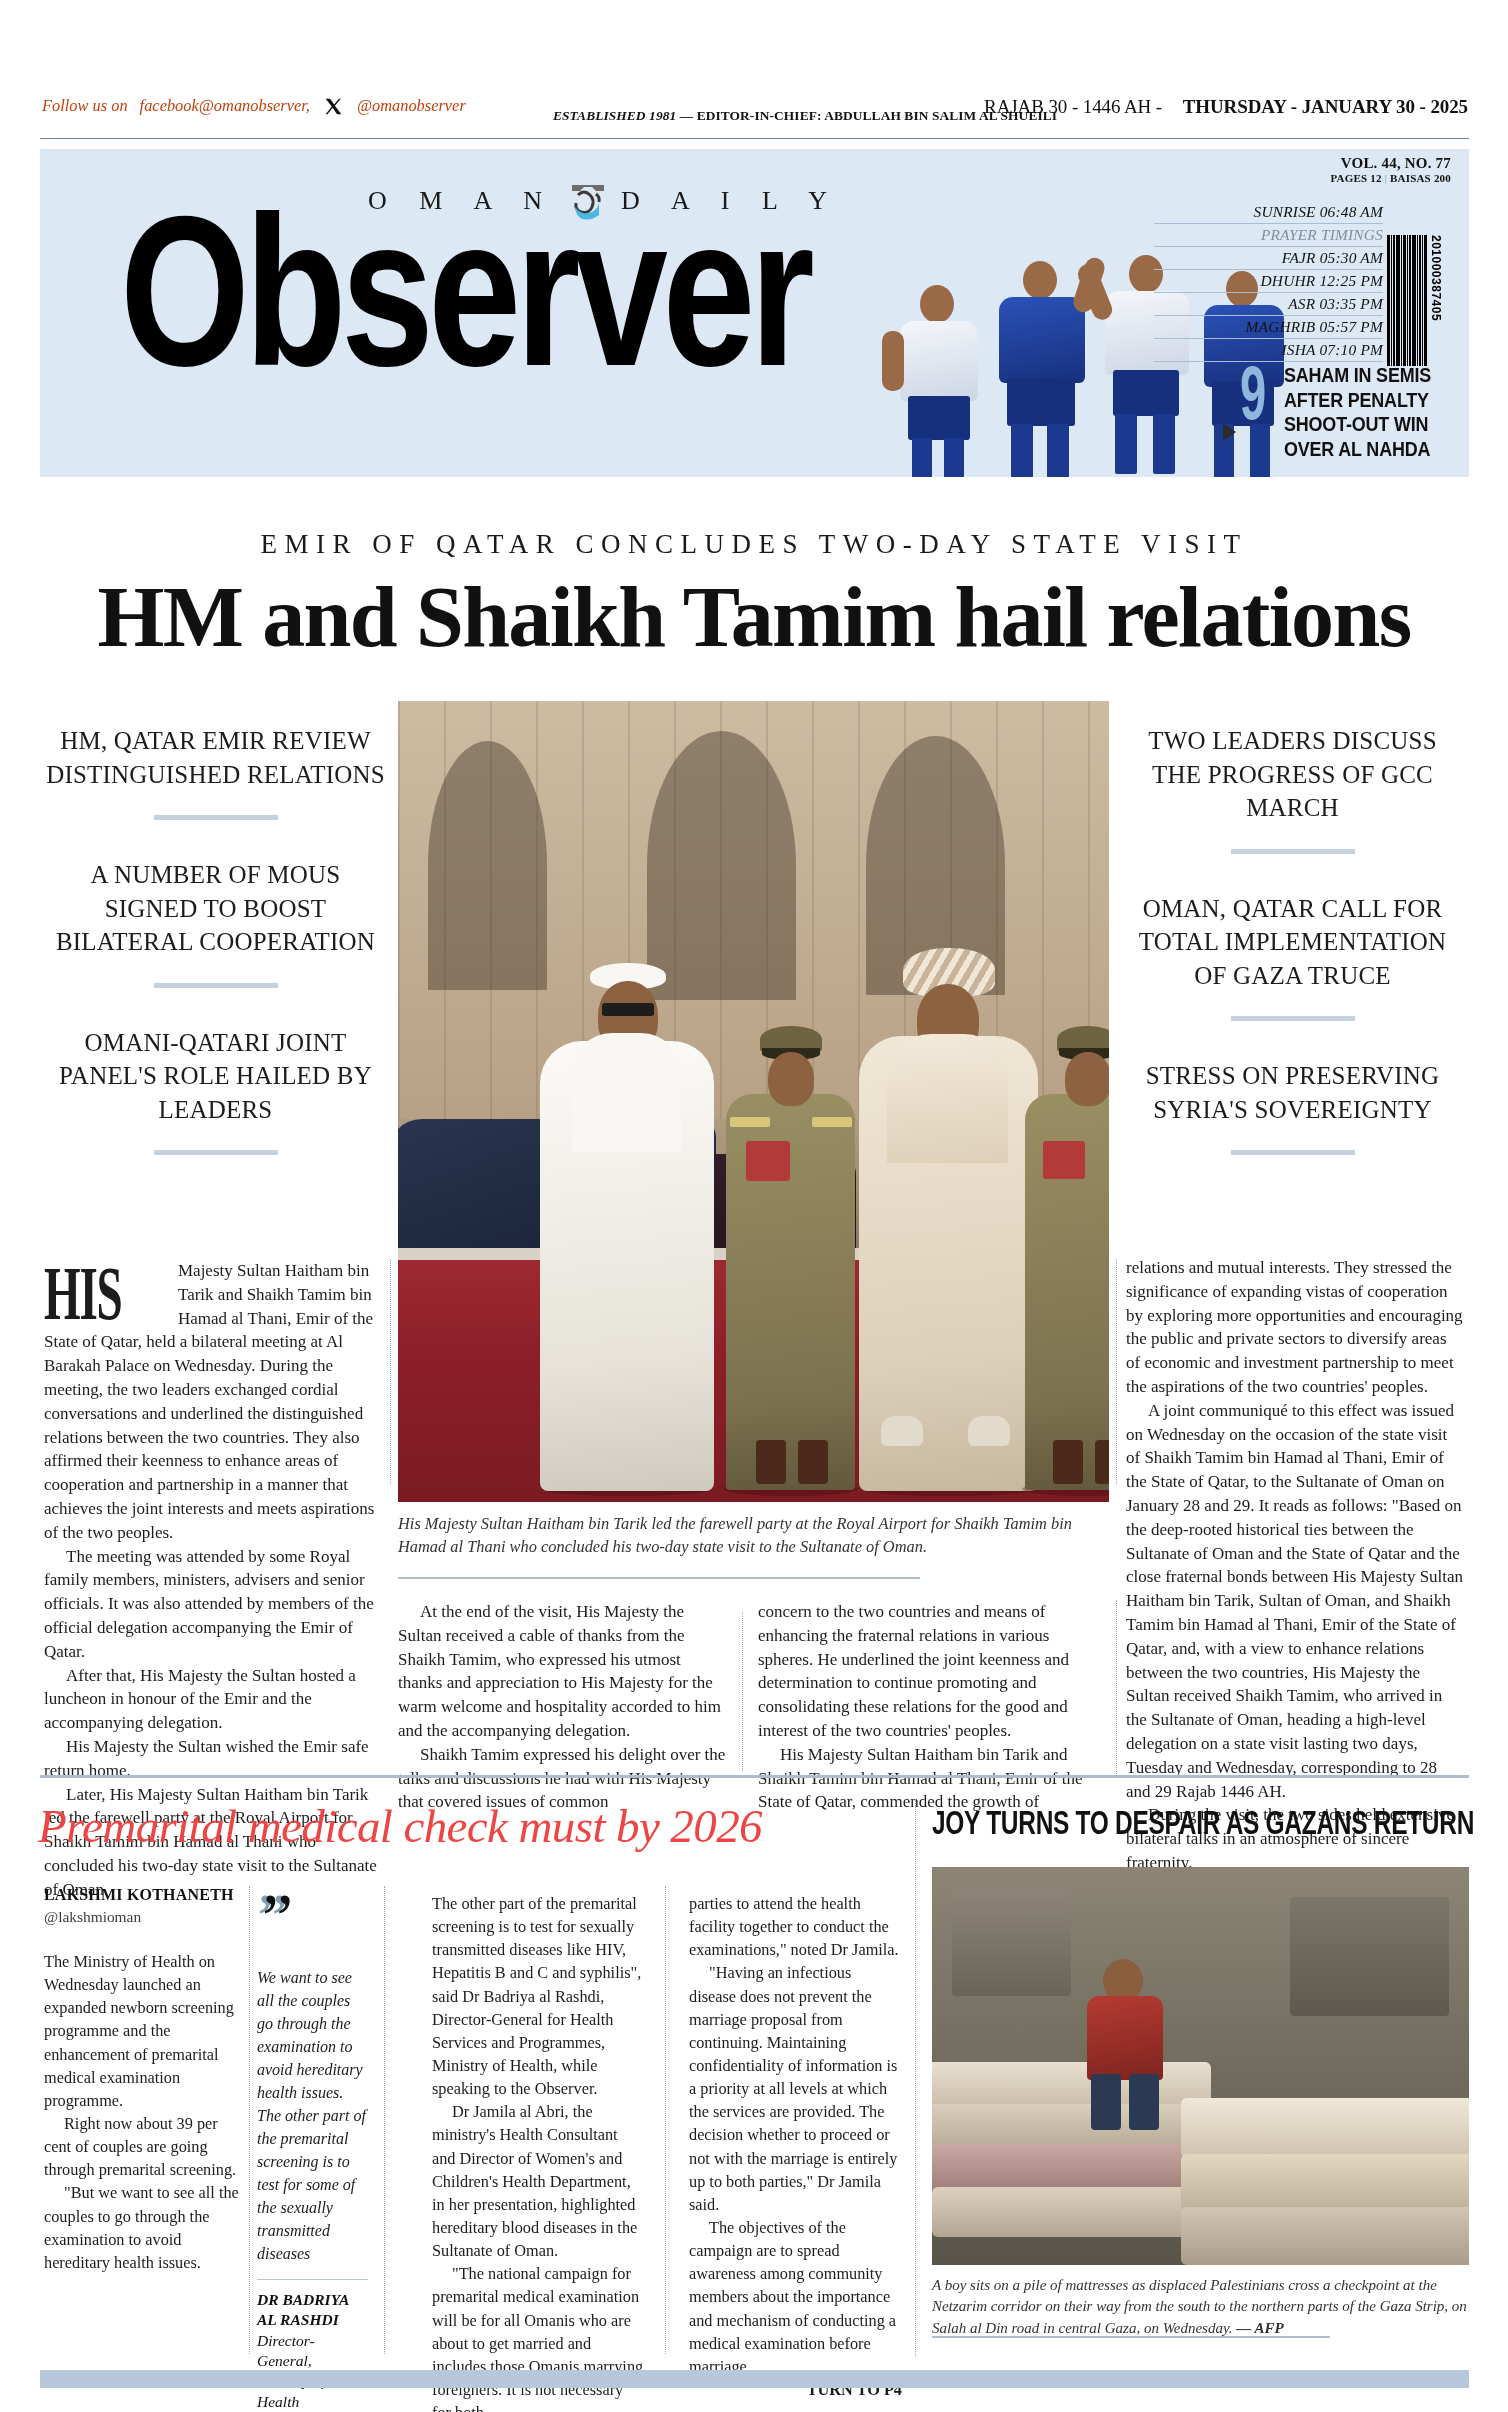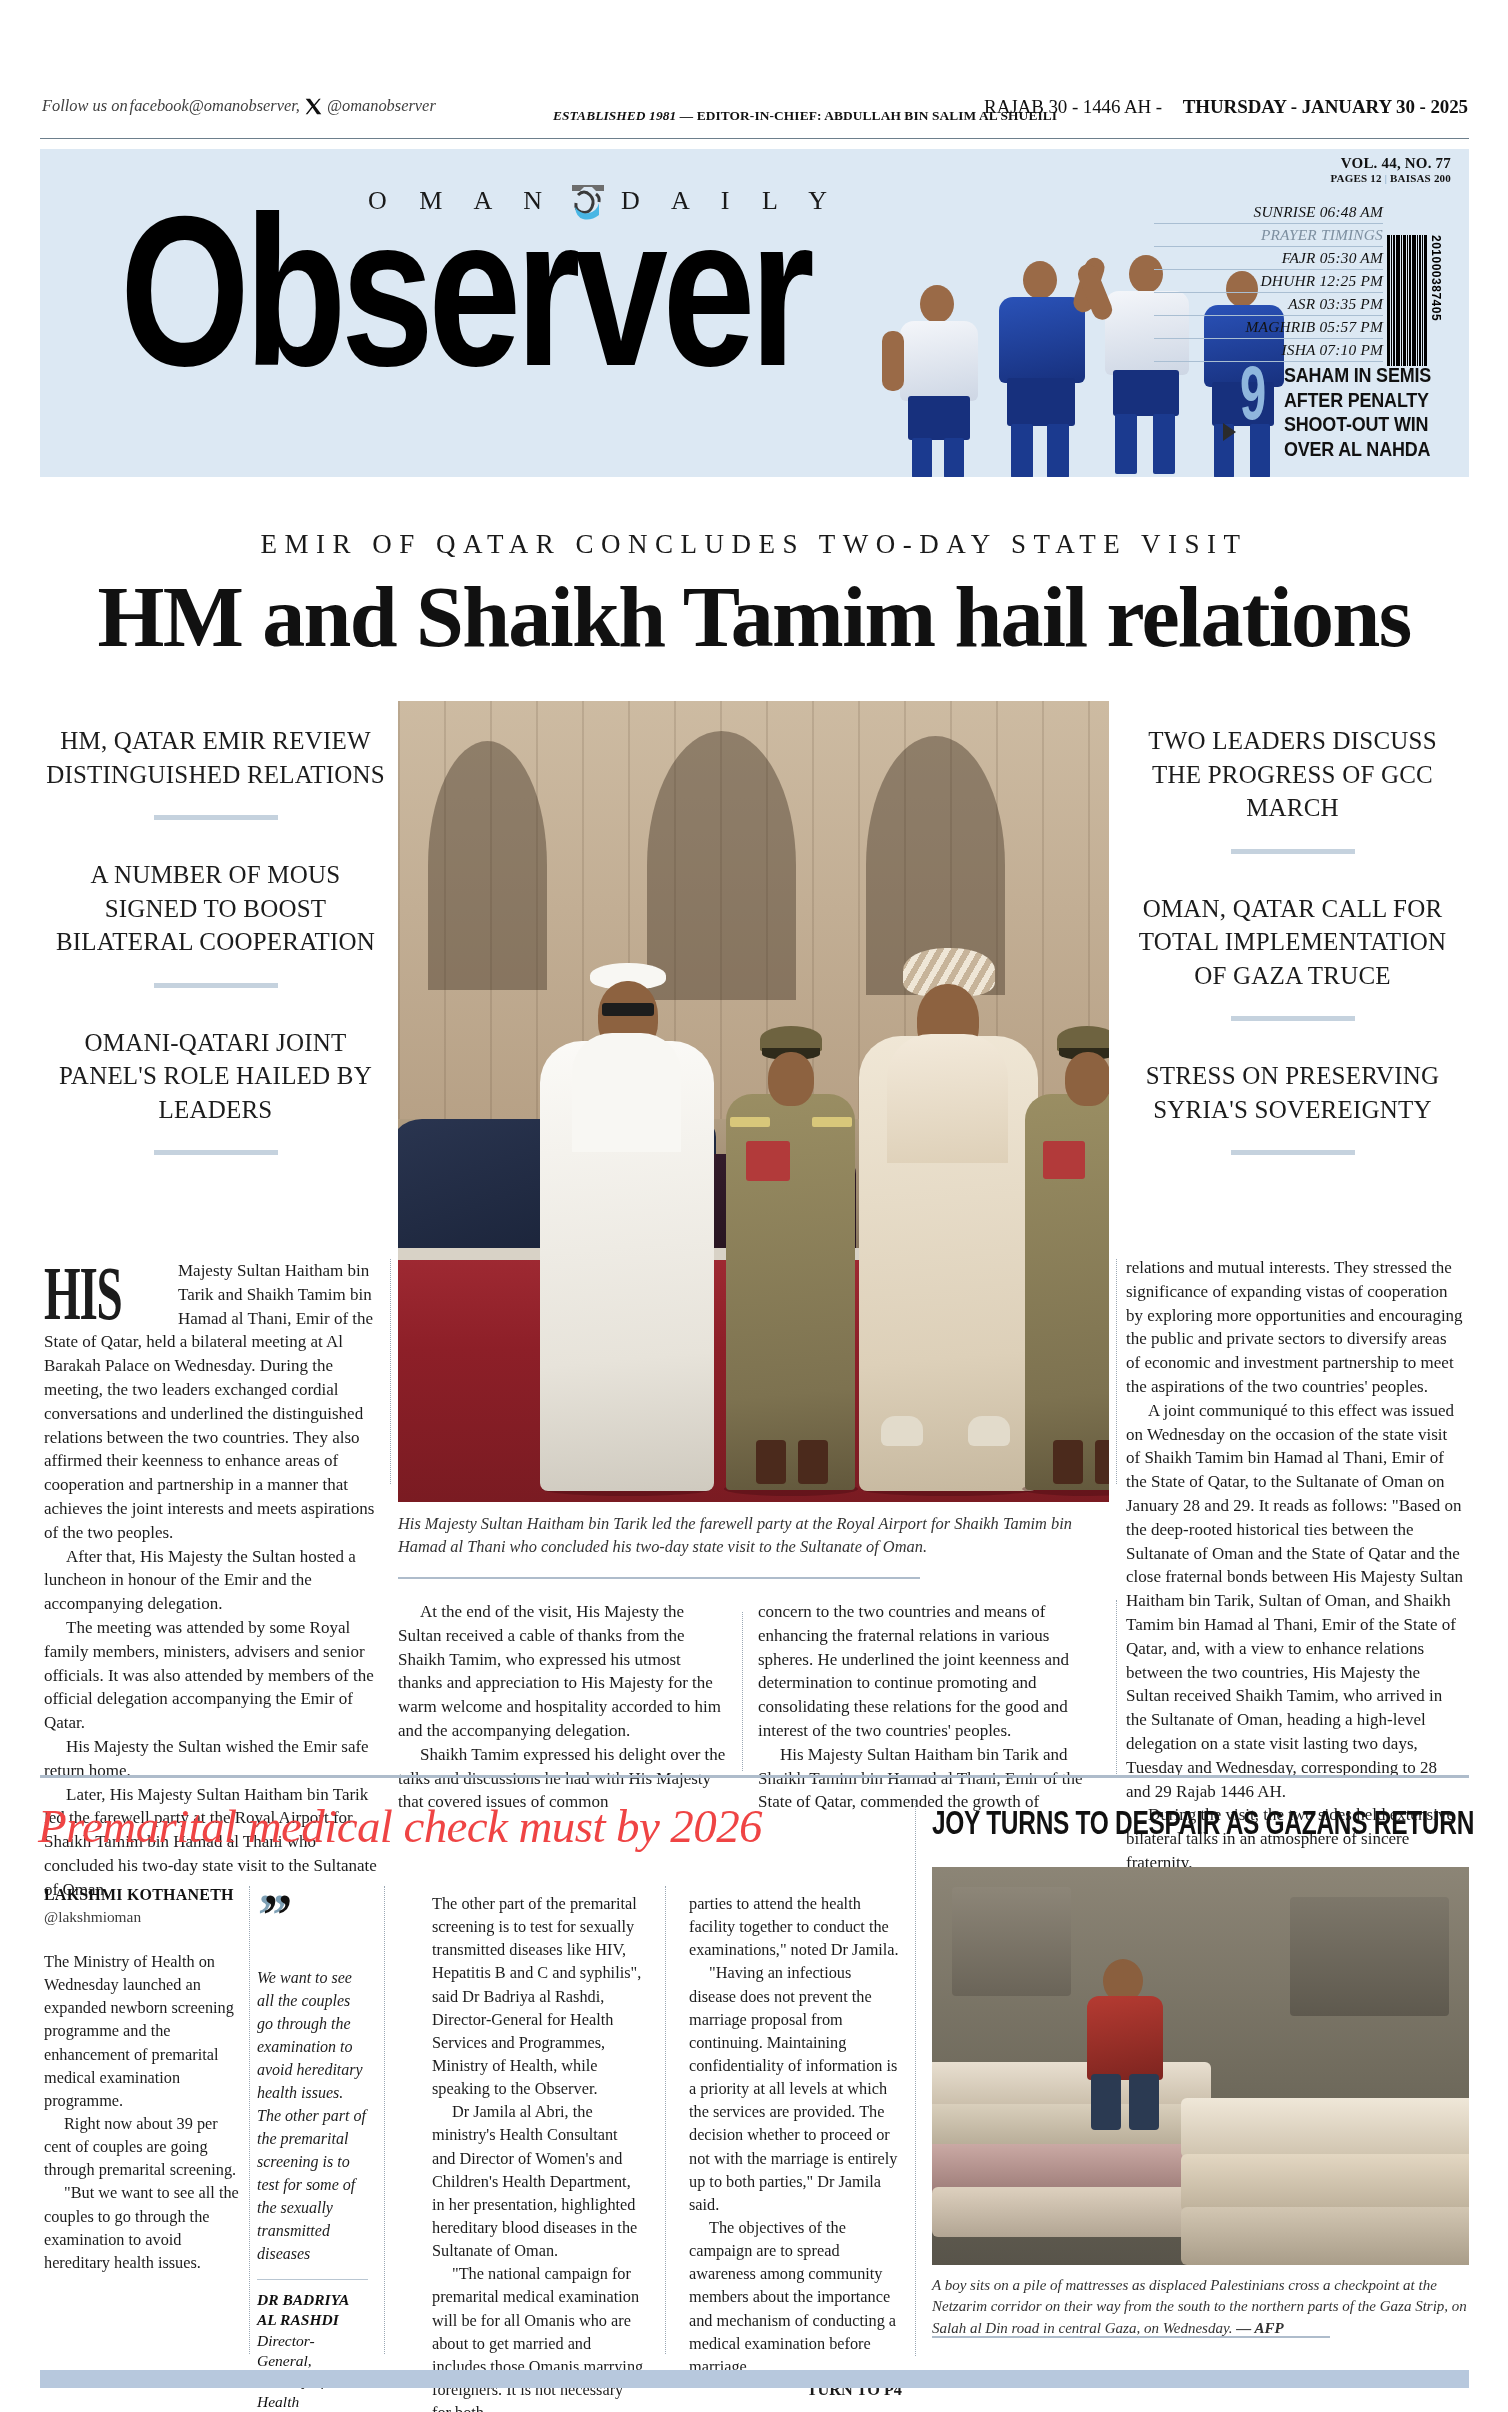--- a/index.html
+++ b/index.html
@@ -12,22 +12,22 @@
   }
   .page { position: relative; width: 1508px; height: 2413px; }
 
   
   .topbar {
     position: absolute; left: 0; top: 96px; width: 1508px; height: 46px;
     display: flex; align-items: center;
   }
   .topbar-left {
     position: absolute; left: 42px; top: 0;
-    font-style: italic; font-size: 16.4px; color: #404040;
-    display: flex; align-items: center; gap: 2px; white-space: nowrap;
+    font-style: italic; font-size: 16.4px; color: #c2410c;
+    display: flex; align-items: center; gap: 12px; white-space: nowrap;
   }
   .x-logo {
     display: inline-block; width: 17px; height: 17px;
     position: relative; margin: 0 3px; vertical-align: -2px;
   }
   .x-logo svg { display: block; }
   .topbar-center {
     position: absolute; left: 553px; top: 3px;
     font-size: 13.4px; letter-spacing: 0.1px;
     font-variant: small-caps; font-weight: 600; white-space: nowrap; margin-top: 9px;
@@ -447,22 +447,22 @@
     <div class="bullet-rule"></div>
     <div class="bullet">OMAN, QATAR CALL FOR TOTAL IMPLEMENTATION OF GAZA TRUCE</div>
     <div class="bullet-rule"></div>
     <div class="bullet">STRESS ON PRESERVING SYRIA'S SOVEREIGNTY</div>
     <div class="bullet-rule"></div>
   </div>
 
   <div class="lead-col-1 col-text">
     <span class="dropcap">HIS</span>
     <p class="noind">Majesty Sultan Haitham bin Tarik and Shaikh Tamim bin Hamad al Thani, Emir of the State of Qatar, held a bilateral meeting at Al Barakah Palace on Wednesday. During the meeting, the two leaders exchanged cordial conversations and underlined the distinguished relations between the two countries. They also affirmed their keenness to enhance areas of cooperation and partnership in a manner that achieves the joint interests and meets aspirations of the two peoples.</p>
+    <p>The meeting was attended by some Royal family members, ministers, advisers and senior officials. It was also attended by members of the official delegation accompanying the Emir of Qatar.</p>
     <p>After that, His Majesty the Sultan hosted a luncheon in honour of the Emir and the accompanying delegation.</p>
-    <p>The meeting was attended by some Royal family members, ministers, advisers and senior officials. It was also attended by members of the official delegation accompanying the Emir of Qatar.</p>
     <p>His Majesty the Sultan wished the Emir safe return home.</p>
     <p>Later, His Majesty Sultan Haitham bin Tarik led the farewell party at the Royal Airport for Shaikh Tamim bin Hamad al Thani who concluded his two-day state visit to the Sultanate of Oman.</p>
   </div>
 
   <div class="vrule" style="left:390px; top:1259px; height:225px;"></div>
   <div class="vrule" style="left:1116px; top:1259px; height:225px;"></div>
   <div class="vrule" style="left:742px; top:1612px; height:159px;"></div>
   <div class="vrule" style="left:1116px; top:1600px; height:174px;"></div>
 
   <div class="lead-col-2 col-text">

